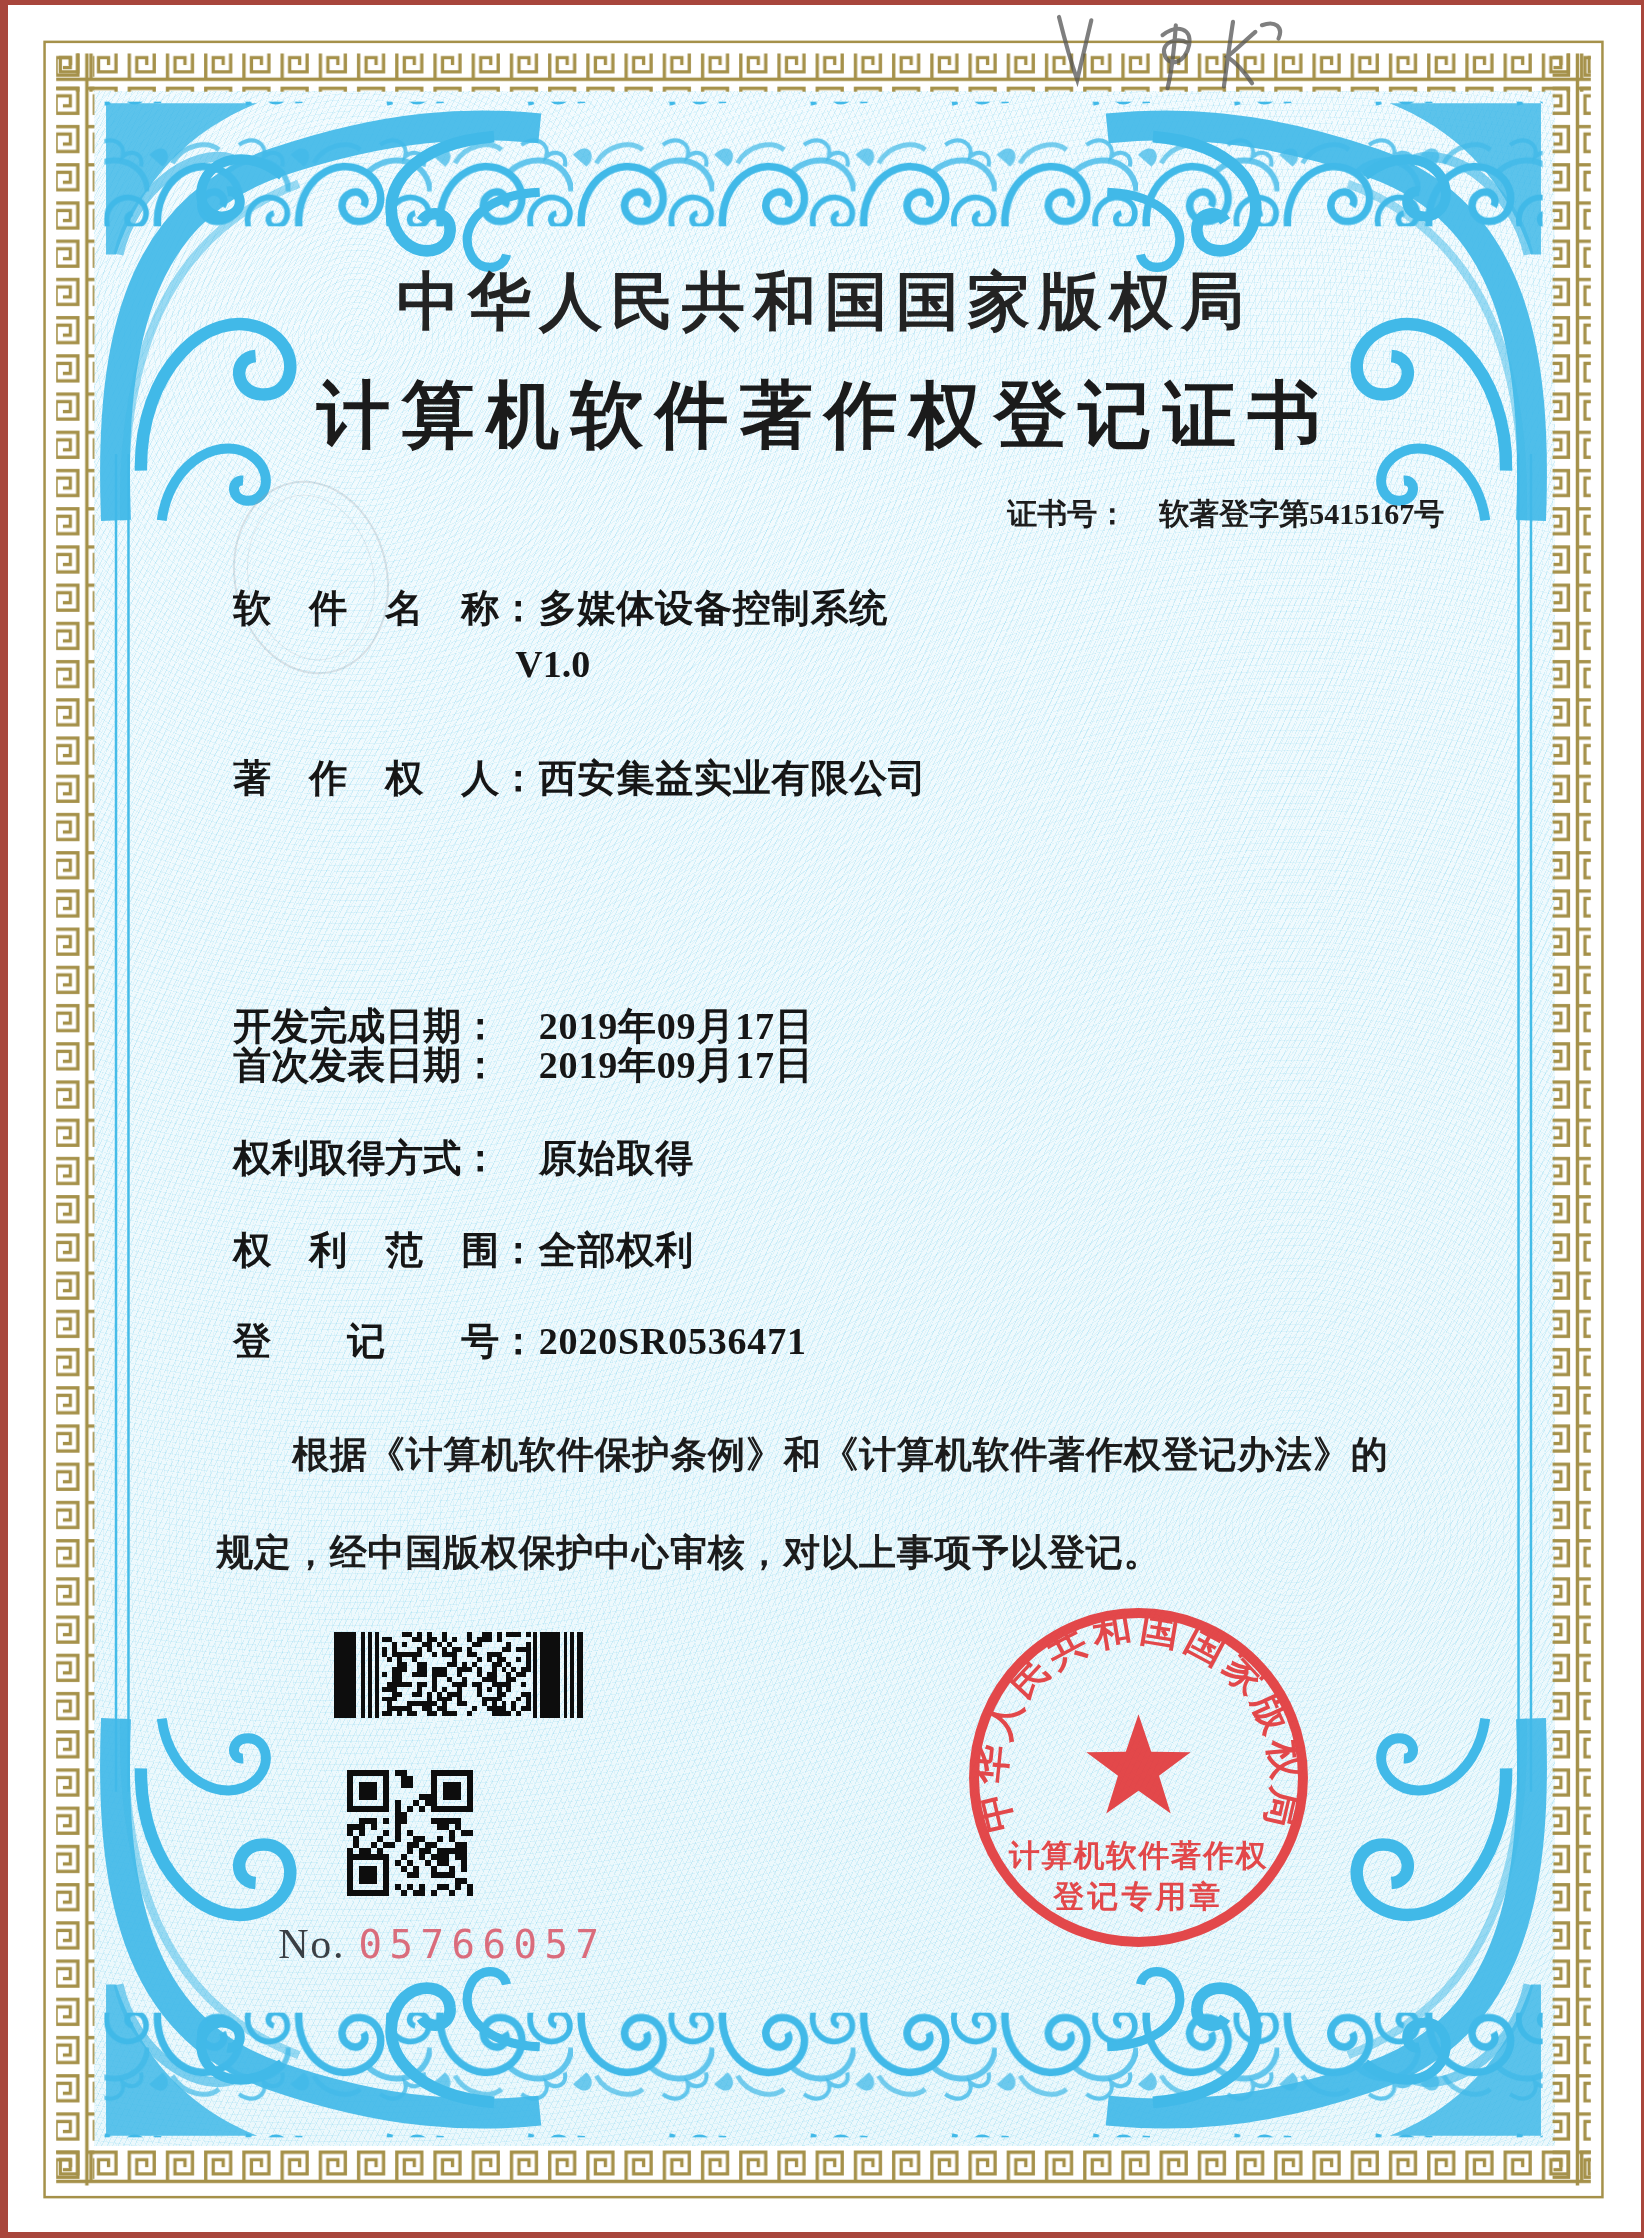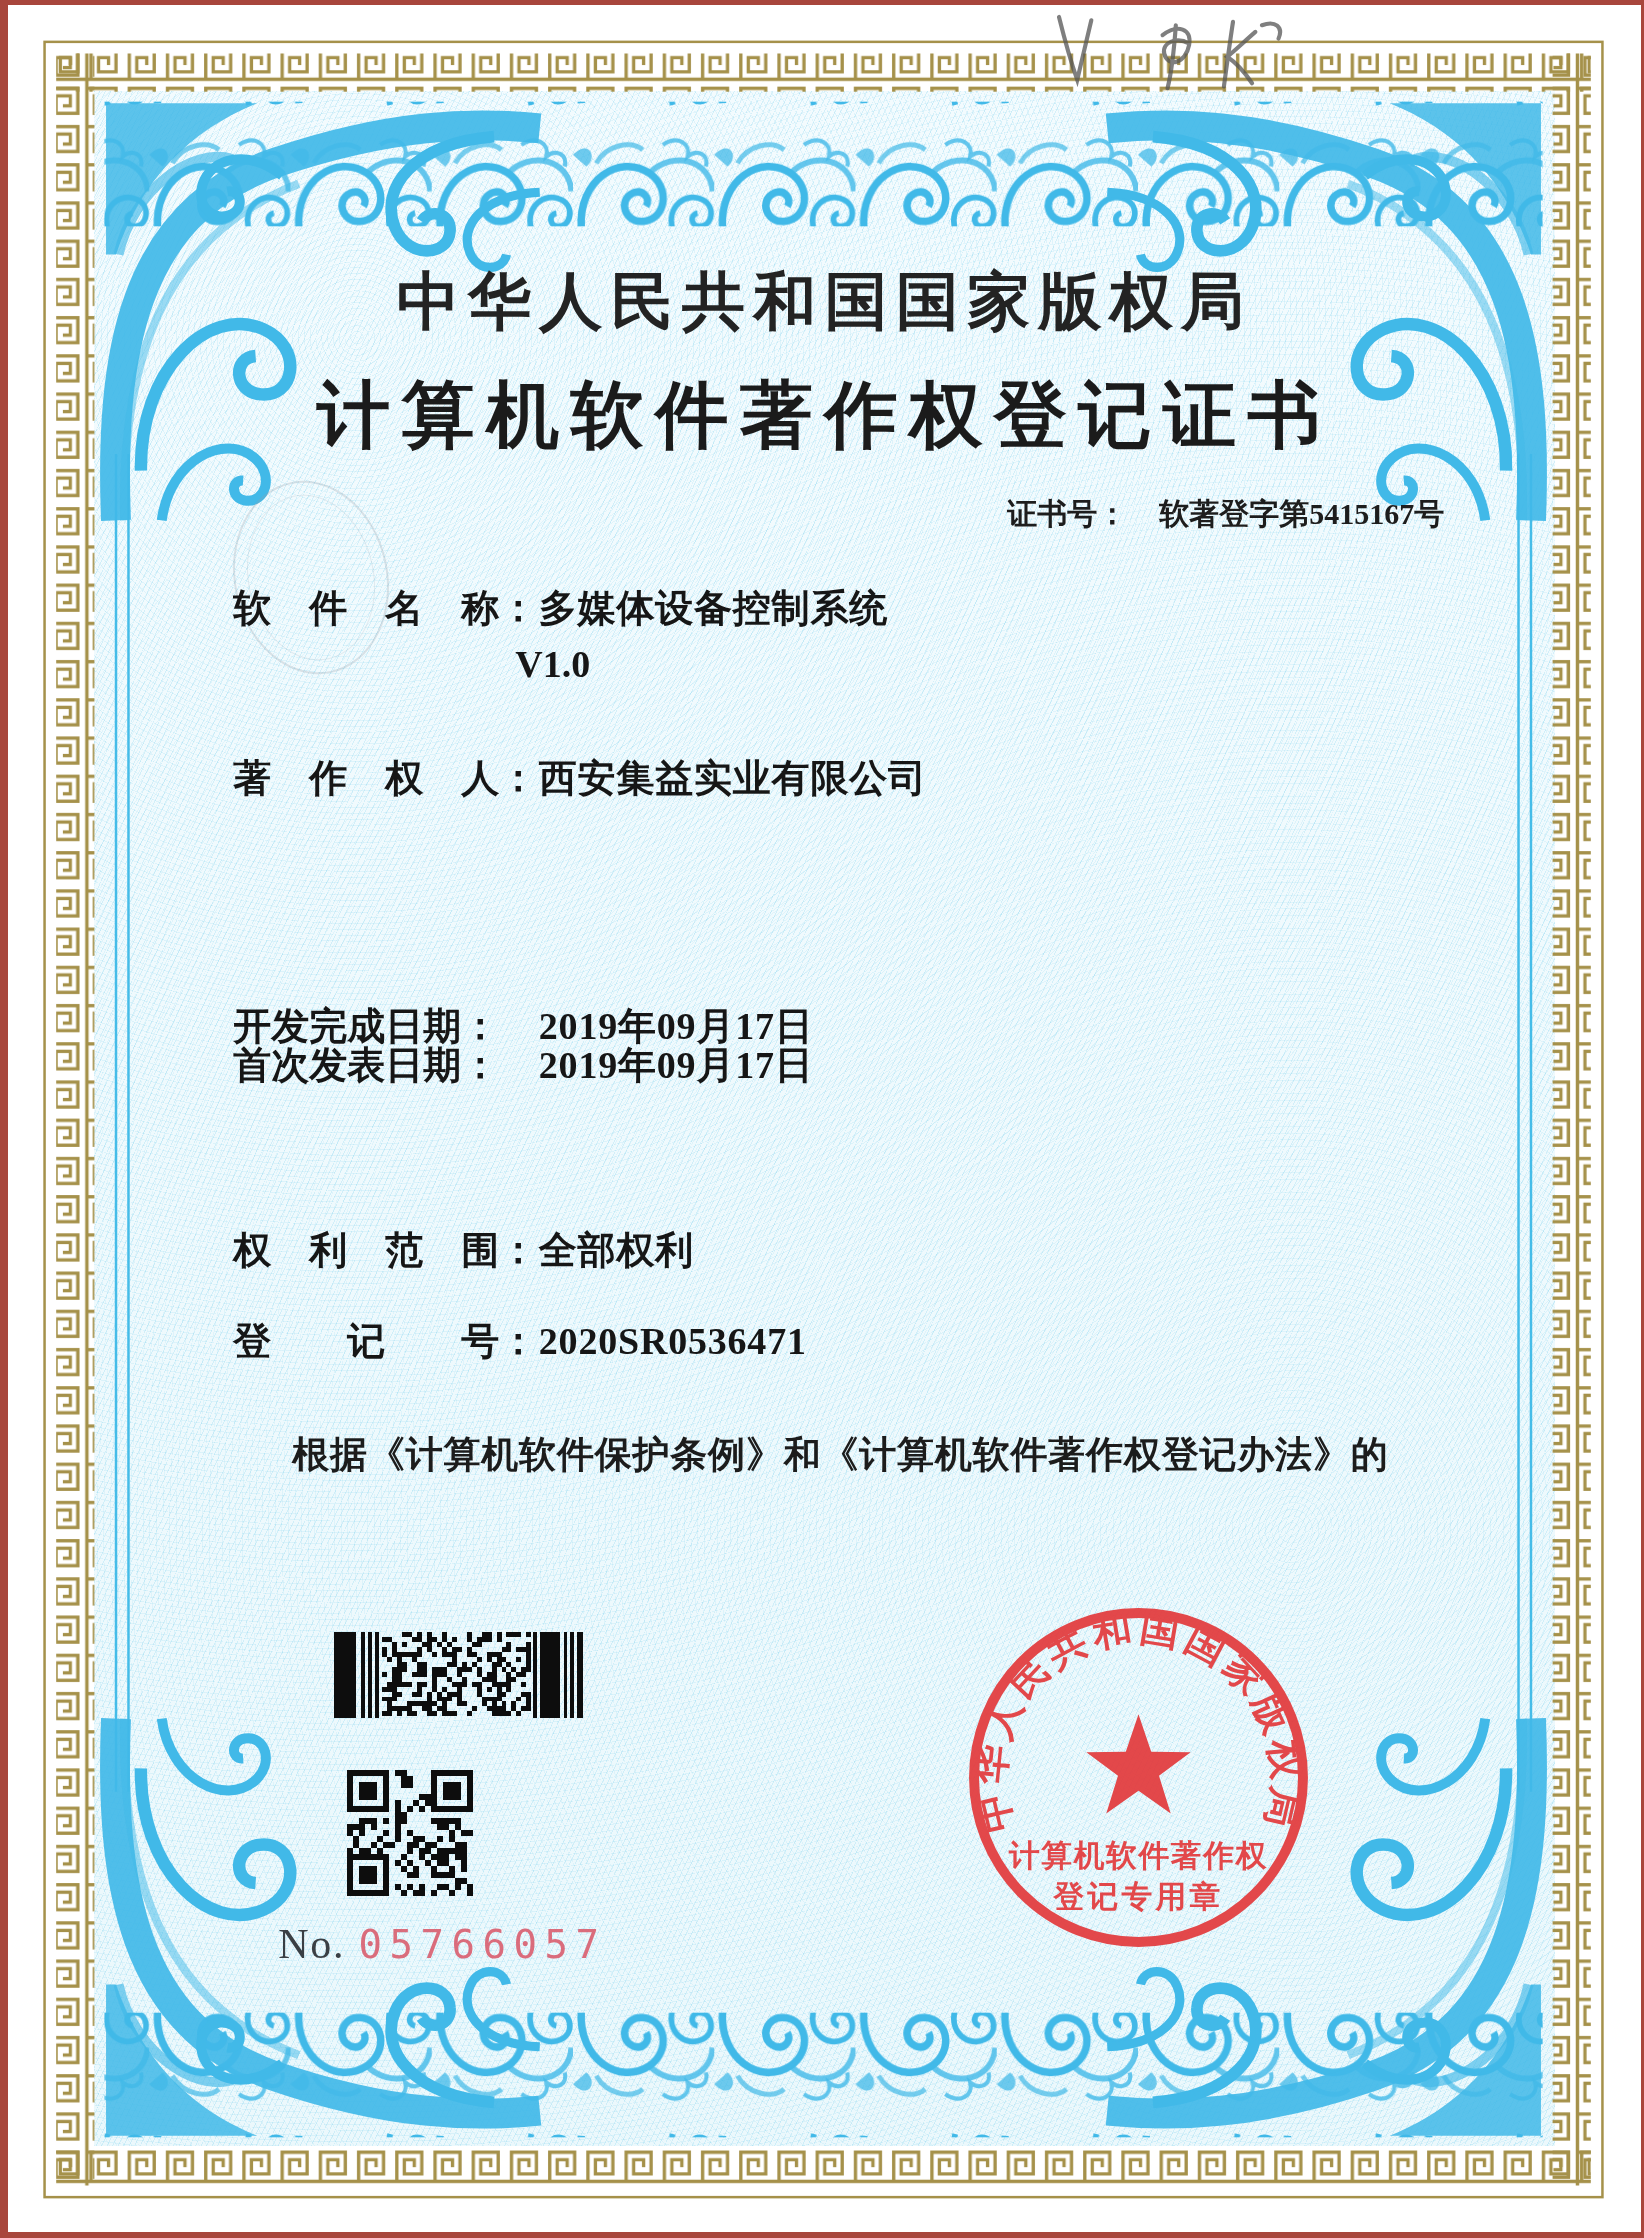--- a/index.html
+++ b/index.html
@@ -167,31 +167,36 @@
       <span class="fvalue">西安集益实业有限公司</span>
     </div>
     <div class="field-row row-2">
       <span class="flabel">开发完成日期：</span>
       <span class="fvalue">2019年09月17日</span>
     </div>
     <div class="field-row row-3">
       <span class="flabel">首次发表日期：</span>
       <span class="fvalue">2019年09月17日</span>
     </div>
+    <div class="field-row row-4">
+      <span class="flabel">权利取得方式：</span>
+      <span class="fvalue">原始取得</span>
+    </div>
     <div class="field-row row-5">
       <span class="flabel">权　利　范　围：</span>
       <span class="fvalue">全部权利</span>
     </div>
     <div class="field-row row-6">
       <span class="flabel">登　　记　　号：</span>
       <span class="fvalue">2020SR0536471</span>
     </div>
 
     <div class="statement">
       <div class="l1">根据《计算机软件保护条例》和《计算机软件著作权登记办法》的</div>
+      <div class="l2">规定，经中国版权保护中心审核，对以上事项予以登记。</div>
     </div>
 
     <svg id="barcode-svg" class="barcode" width="249" height="86" viewBox="0 0 300 104" fill="#0d0d0d" shape-rendering="crispEdges">
         <rect x="0" y="0" width="26" height="104"></rect>
         <rect x="32" y="0" width="5" height="104"></rect>
         <rect x="41" y="0" width="4" height="104"></rect>
         <rect x="49" y="0" width="5" height="104"></rect>
         <rect x="58" y="6" width="6" height="6"></rect>
         <rect x="58" y="18" width="6" height="6"></rect>
         <rect x="58" y="24" width="6" height="6"></rect>

